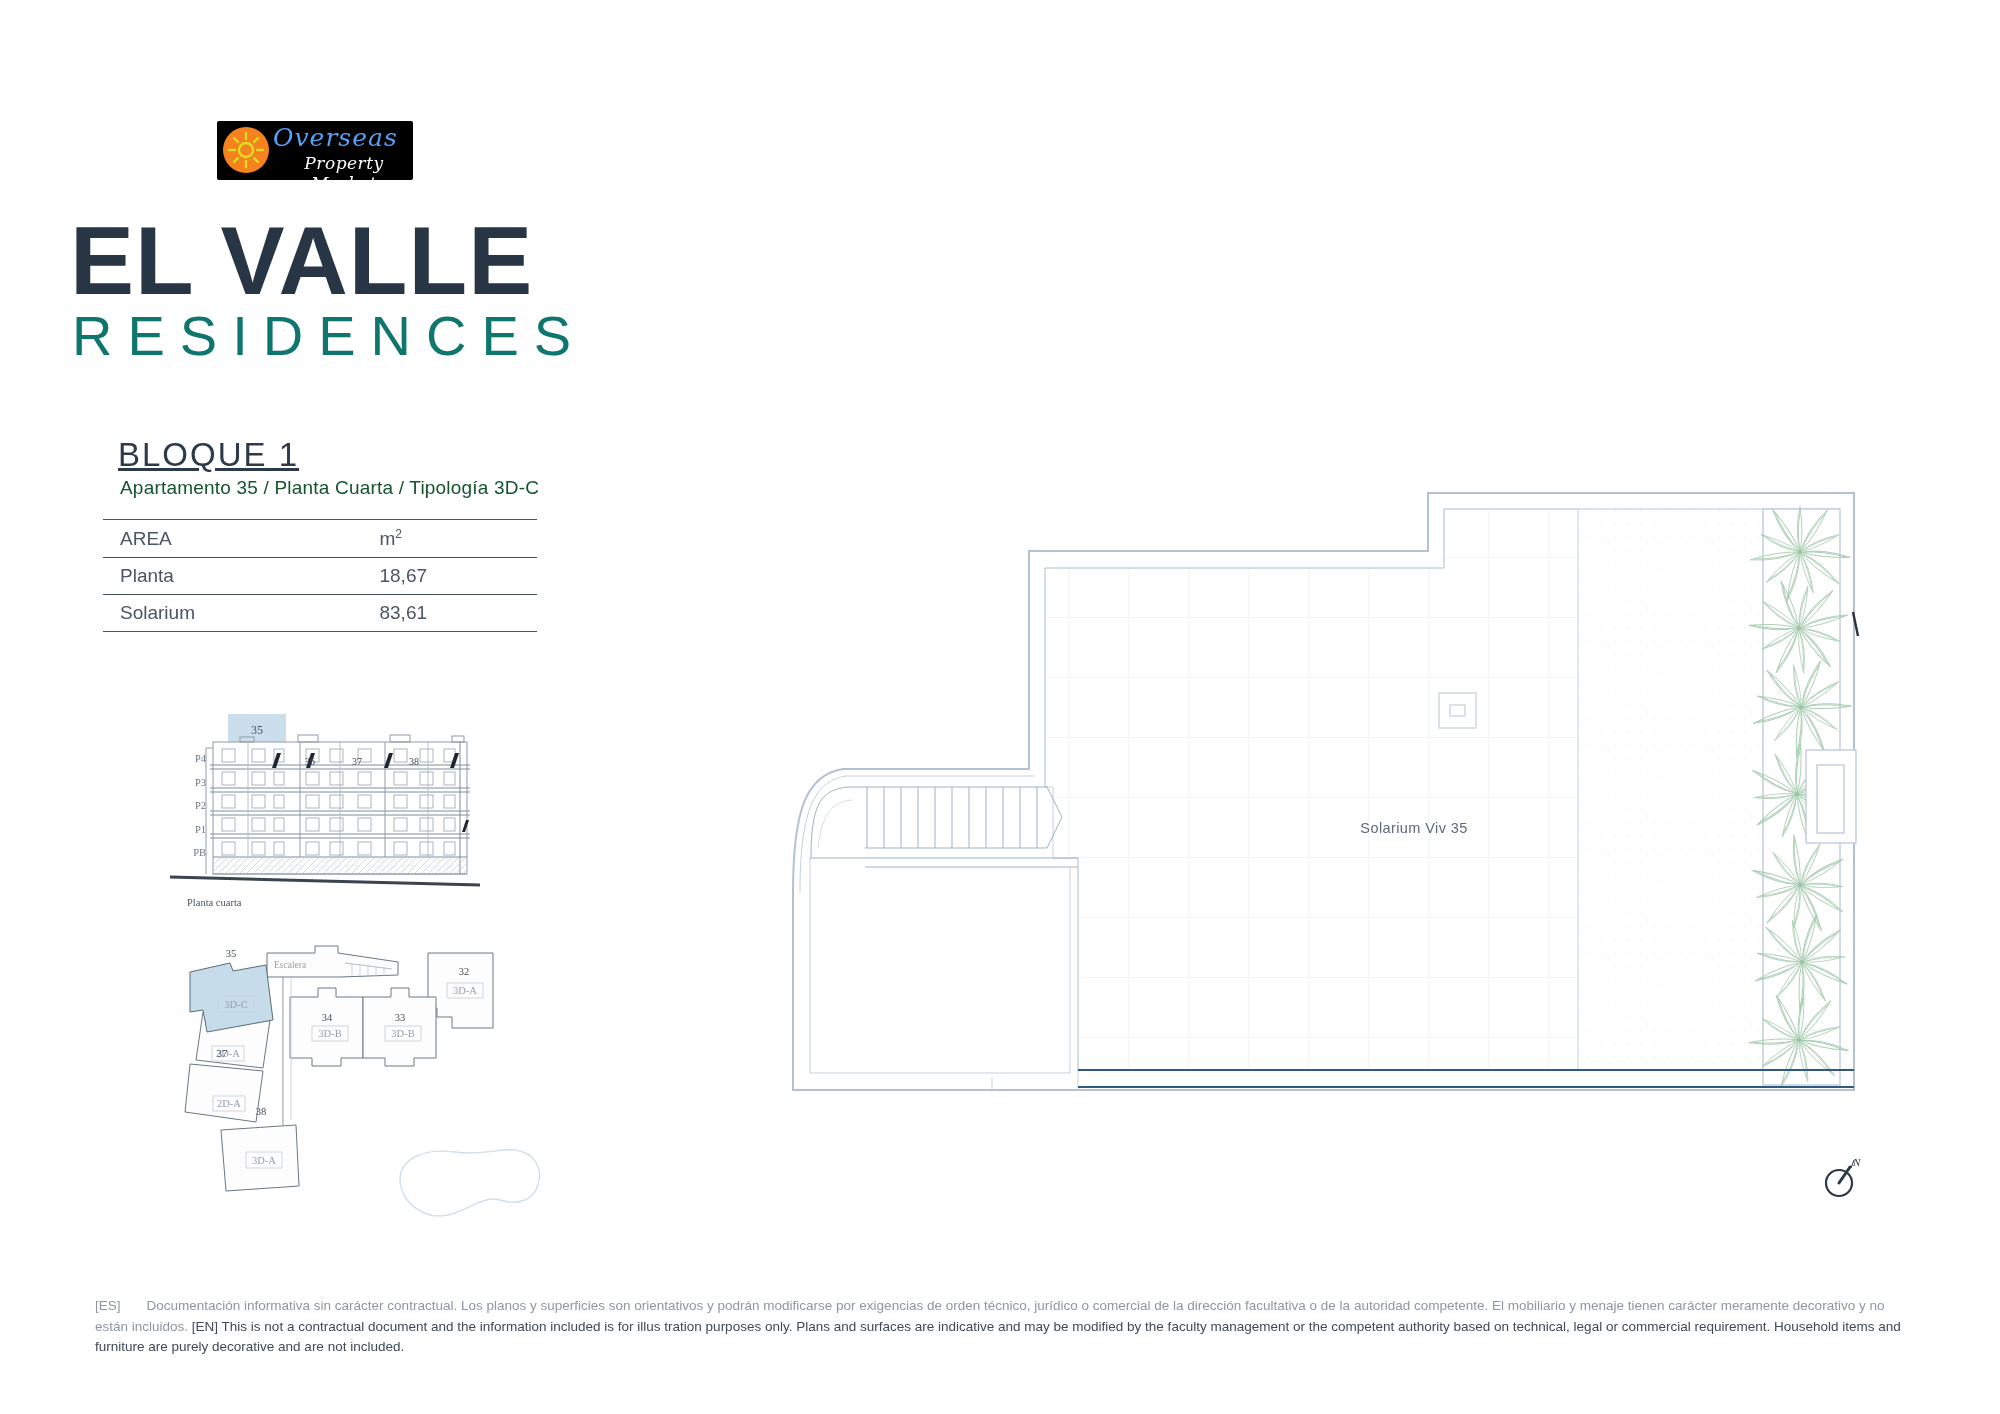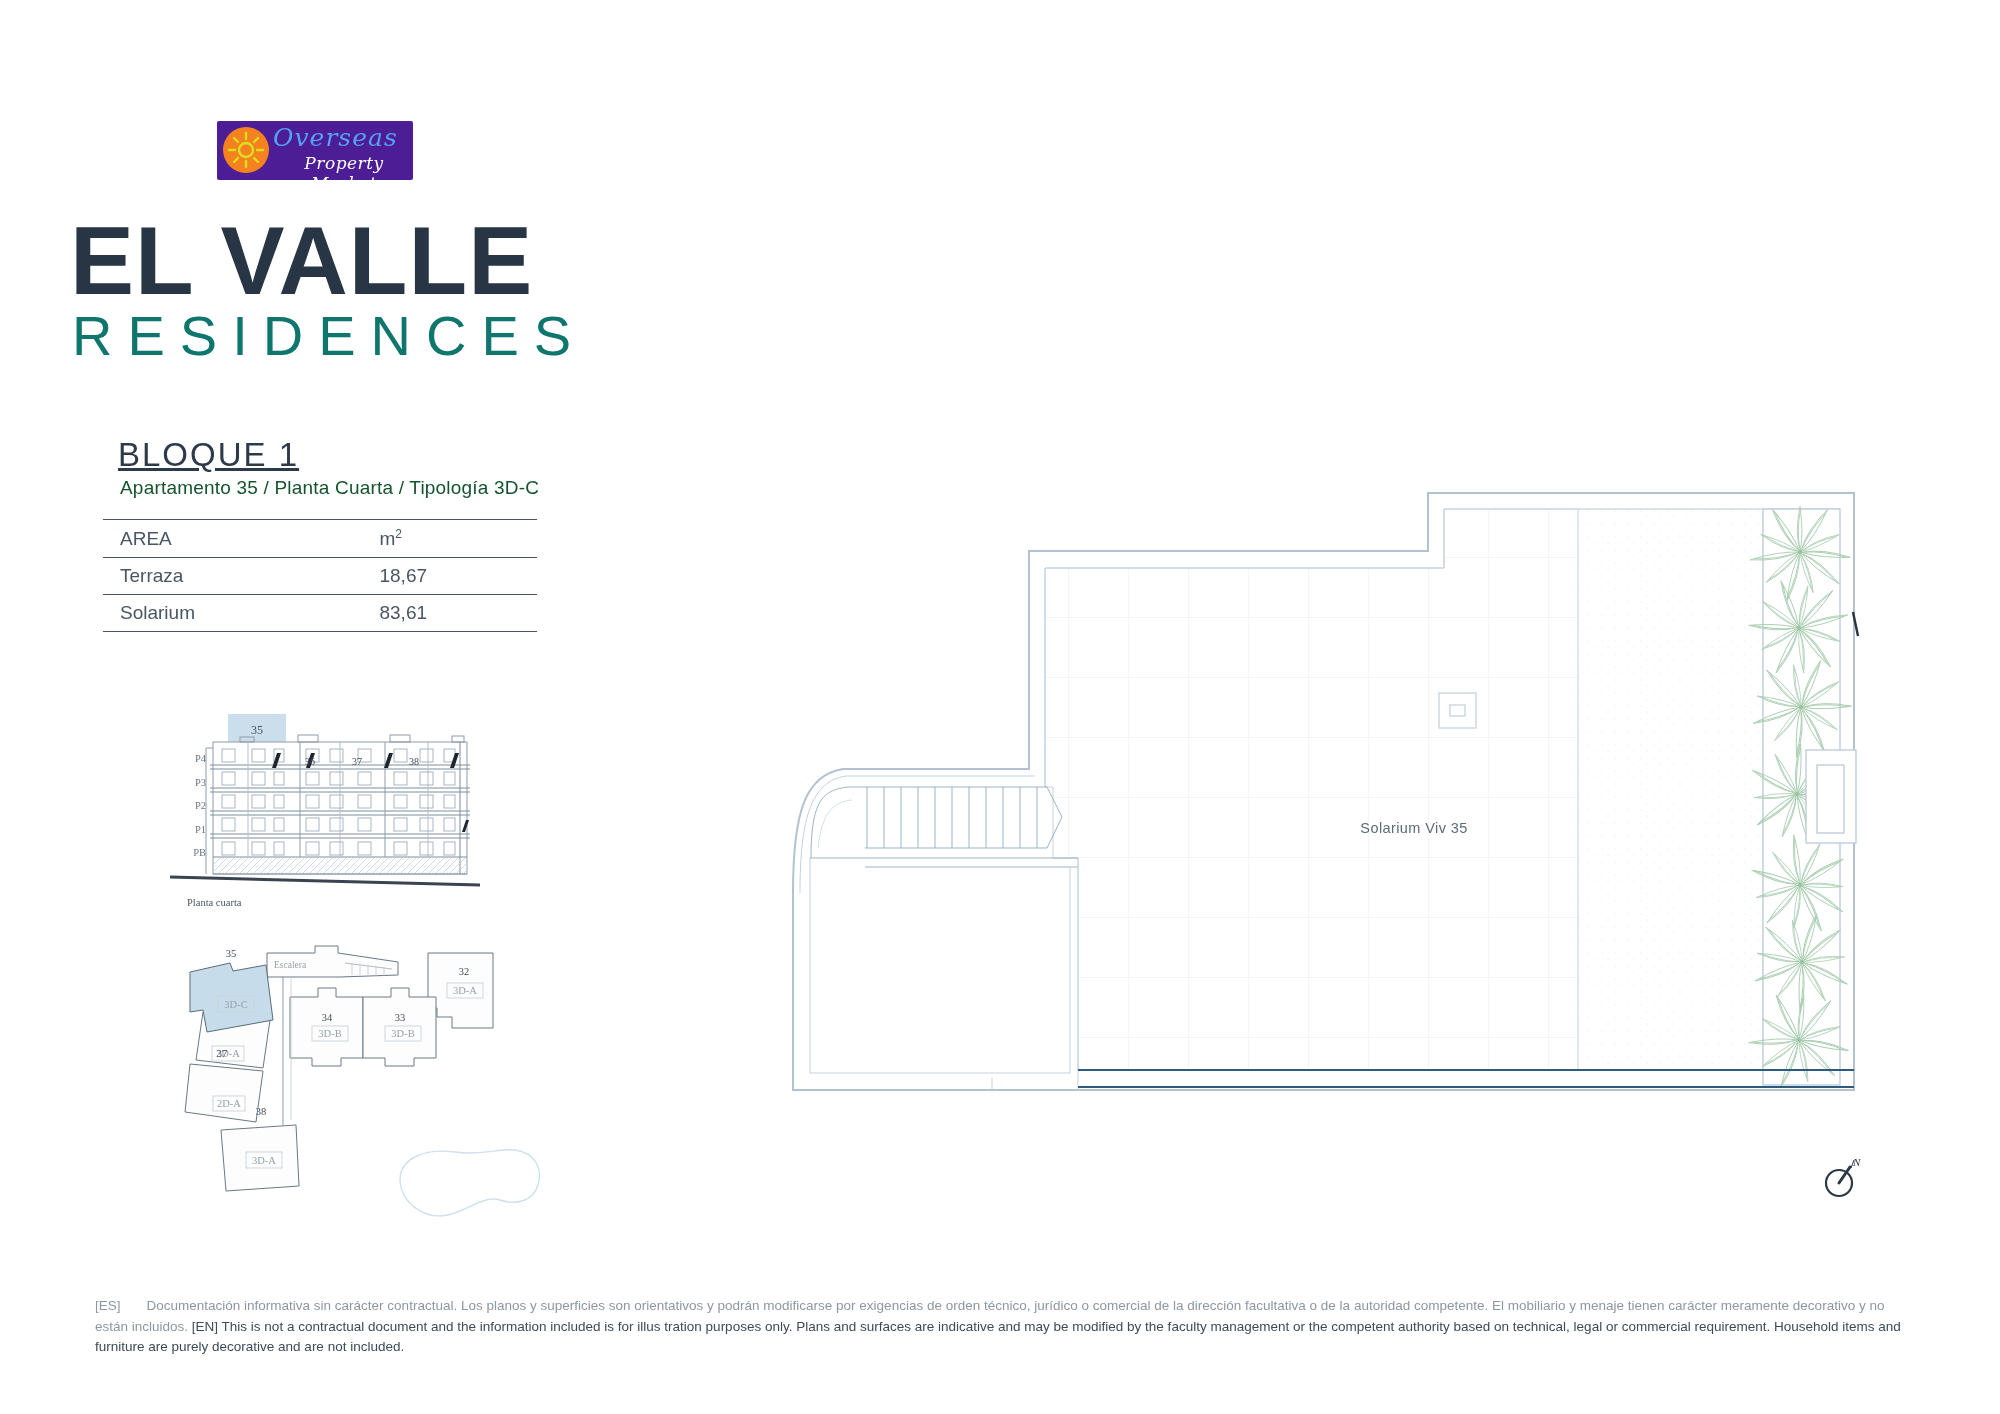--- a/index.html
+++ b/index.html
@@ -1,21 +1,21 @@
 <!DOCTYPE html>
 <html><head>
 <meta charset="utf-8">
 <style>
   html,body{margin:0;padding:0;background:#fff;}
   #page{position:relative;width:2000px;height:1414px;background:#ffffff;overflow:hidden;
         font-family:"Liberation Sans",sans-serif;color:#2c3a49;}
   .abs{position:absolute;}
 
   
-  #logo{left:217px;top:121px;width:196px;height:59px;background:#4c1d95;border-radius:2px;}
+  #logo{left:217px;top:121px;width:196px;height:59px;background:#000000;border-radius:2px;}
   #logo .sun{position:absolute;left:6px;top:6px;width:46px;height:46px;border-radius:50%;background:#f5821f;}
   #logo .sun svg{position:absolute;left:0;top:0;}
   #logo .l1{position:absolute;left:56px;top:2px;font-family:"DejaVu Serif",serif;font-style:italic;
             font-size:25px;color:#56a0f5;letter-spacing:1px;}
   #logo .l2{position:absolute;left:58px;top:32px;font-family:"DejaVu Serif",serif;font-style:italic;
             font-size:17px;color:#ffffff;letter-spacing:0.5px;text-align:center;}
 
   
   #title1{left:70px;top:206px;font-size:96px;font-weight:700;color:#273544;letter-spacing:1px;white-space:nowrap;}
   #title2{left:72px;top:303px;font-size:56px;font-weight:400;color:#0f766e;letter-spacing:15px;white-space:nowrap;}
@@ -72,21 +72,21 @@
   <div class="abs" id="bloque">BLOQUE 1</div>
   <div class="abs" id="subtitle">Apartamento 35 / Planta Cuarta / Tipología 3D-C</div>
 
   <table class="abs" id="areatable">
     <tbody>
         <tr>
       <td>AREA</td>
       <td class="v"><span>m</span><sup>2</sup></td>
     </tr>
     <tr>
-      <td>Terraza</td>
+      <td>Planta</td>
       <td class="v">18,67</td>
     </tr>
     <tr>
       <td>Solarium</td>
       <td class="v">83,61</td>
     </tr>
   </tbody>
     </table>
 
   <svg class="abs" style="left:150px;top:700px;" width="360" height="215" viewBox="150 700 360 215">

